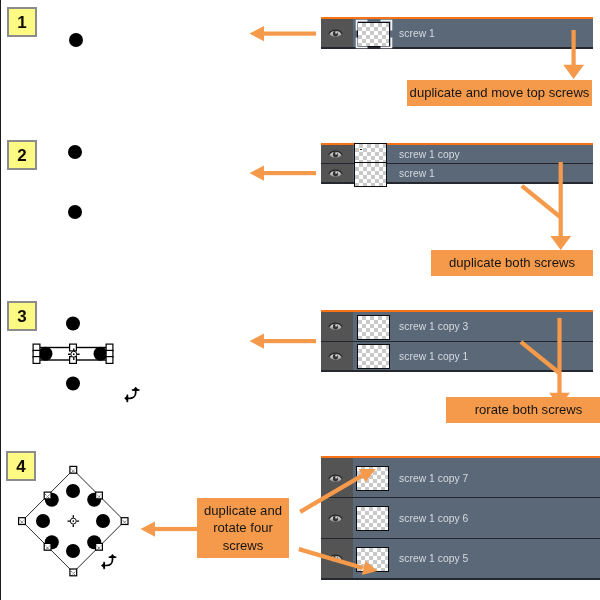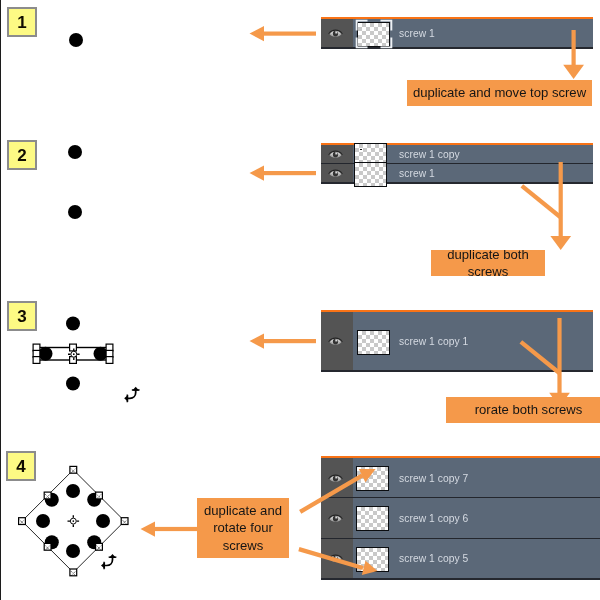--- a/index.html
+++ b/index.html
@@ -70,21 +70,21 @@
       <div class="thumbwrap">
           <div class="thumb"></div>
         <svg class="selbr" viewBox="0 0 37 29">
           <path d="M1 11 L1 1 L12 1 M25 1 L36 1 L36 11 M36 18 L36 28 L25 28 M12 28 L1 28 L1 18" fill="none" stroke="#eef1f5" stroke-width="2.2"></path>
         </svg>
         </div>
       <div class="lname">screw 1</div>
     </div>
   </div>
 
-  <div class="obox" style="left:407px;top:80px;width:185px;height:26px">duplicate and move top screw</div>
+  <div class="obox" style="left:407px;top:80px;width:185px;height:26px">duplicate and move top screws</div>
 
   <div class="badge" style="left:7px;top:140px">2</div>
   <div class="dot" style="left:68px;top:145px"></div>
   <div class="dot" style="left:68px;top:205px"></div>
 
   <div class="panel p2" style="left:321px;top:143px;width:272px;height:41px">
     <div class="lrow">
       <div class="eyecol">
         <svg width="15" height="12" viewBox="0 0 30 24">
           <path d="M2 13 C8 4 22 4 28 13 C22 21.5 8 21.5 2 13 Z" fill="#a9a9a9"></path>
@@ -111,25 +111,40 @@
           <rect x="14.6" y="8.6" width="4.3" height="4.3" fill="#d8d8d8"></rect>
         </svg>
       </div>
       <div class="thumbwrap">
           <div class="thumb"></div>
         </div>
       <div class="lname">screw 1</div>
     </div>
   </div>
 
-  <div class="obox" style="left:431px;top:250px;width:114px;height:26px">duplicate both screws</div>
+  <div class="obox" style="left:431px;top:250px;width:162px;height:26px">duplicate both screws</div>
 
   <div class="badge" style="left:7px;top:301px">3</div>
 
   <div class="panel" style="left:321px;top:310px;width:272px;height:62px">
+    <div class="lrow">
+      <div class="eyecol">
+        <svg width="15" height="12" viewBox="0 0 30 24">
+          <path d="M2 13 C8 4 22 4 28 13 C22 21.5 8 21.5 2 13 Z" fill="#a9a9a9"></path>
+          <path d="M2 13 C8 4 22 4 28 13" fill="none" stroke="#242424" stroke-width="2.4" stroke-linecap="round"></path>
+          <path d="M6.5 12.5 C10 6.2 20 6.2 23.5 12.5 C20 18.6 10 18.6 6.5 12.5 Z" fill="#ededed"></path>
+          <circle cx="15" cy="13.2" r="5.6" fill="#343434"></circle>
+          <rect x="14.6" y="8.6" width="4.3" height="4.3" fill="#d8d8d8"></rect>
+        </svg>
+      </div>
+      <div class="thumbwrap">
+          <div class="thumb"></div>
+        </div>
+      <div class="lname">screw 1 copy 3</div>
+    </div>
     <div class="lrow">
       <div class="eyecol">
         <svg width="15" height="12" viewBox="0 0 30 24">
           <path d="M2 13 C8 4 22 4 28 13 C22 21.5 8 21.5 2 13 Z" fill="#a9a9a9"></path>
           <path d="M2 13 C8 4 22 4 28 13" fill="none" stroke="#242424" stroke-width="2.4" stroke-linecap="round"></path>
           <path d="M6.5 12.5 C10 6.2 20 6.2 23.5 12.5 C20 18.6 10 18.6 6.5 12.5 Z" fill="#ededed"></path>
           <circle cx="15" cy="13.2" r="5.6" fill="#343434"></circle>
           <rect x="14.6" y="8.6" width="4.3" height="4.3" fill="#d8d8d8"></rect>
         </svg>
       </div>

